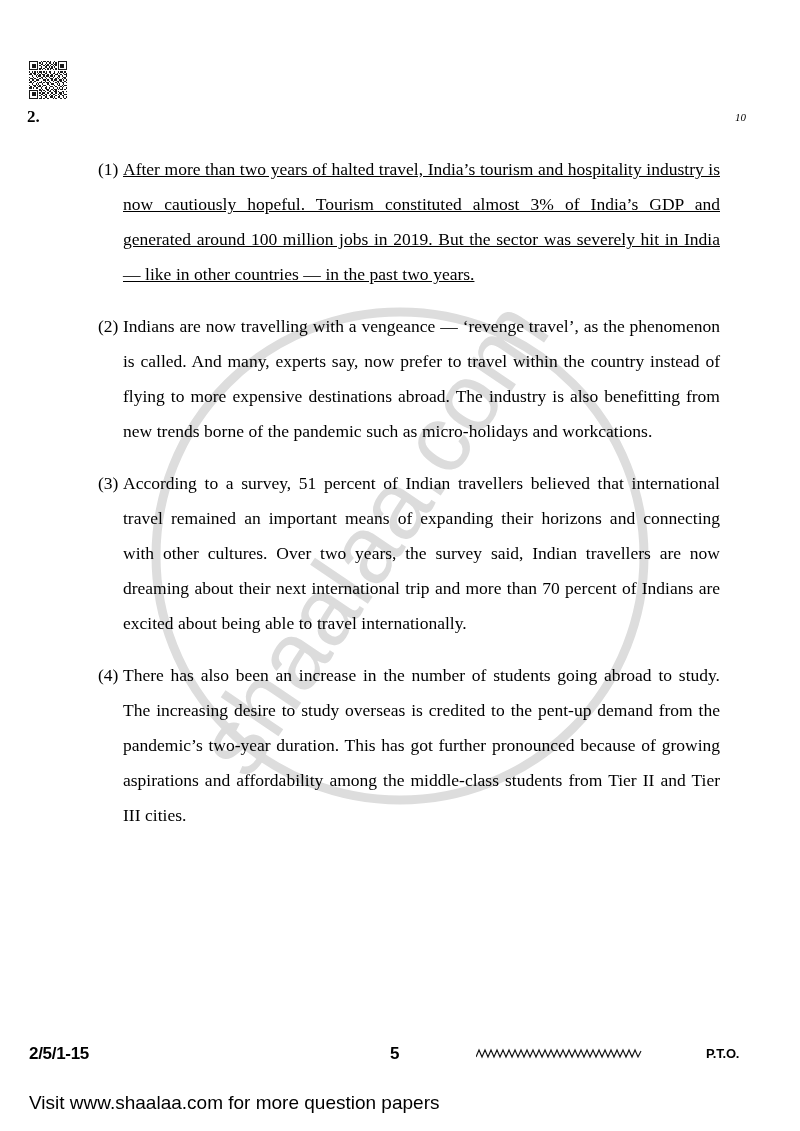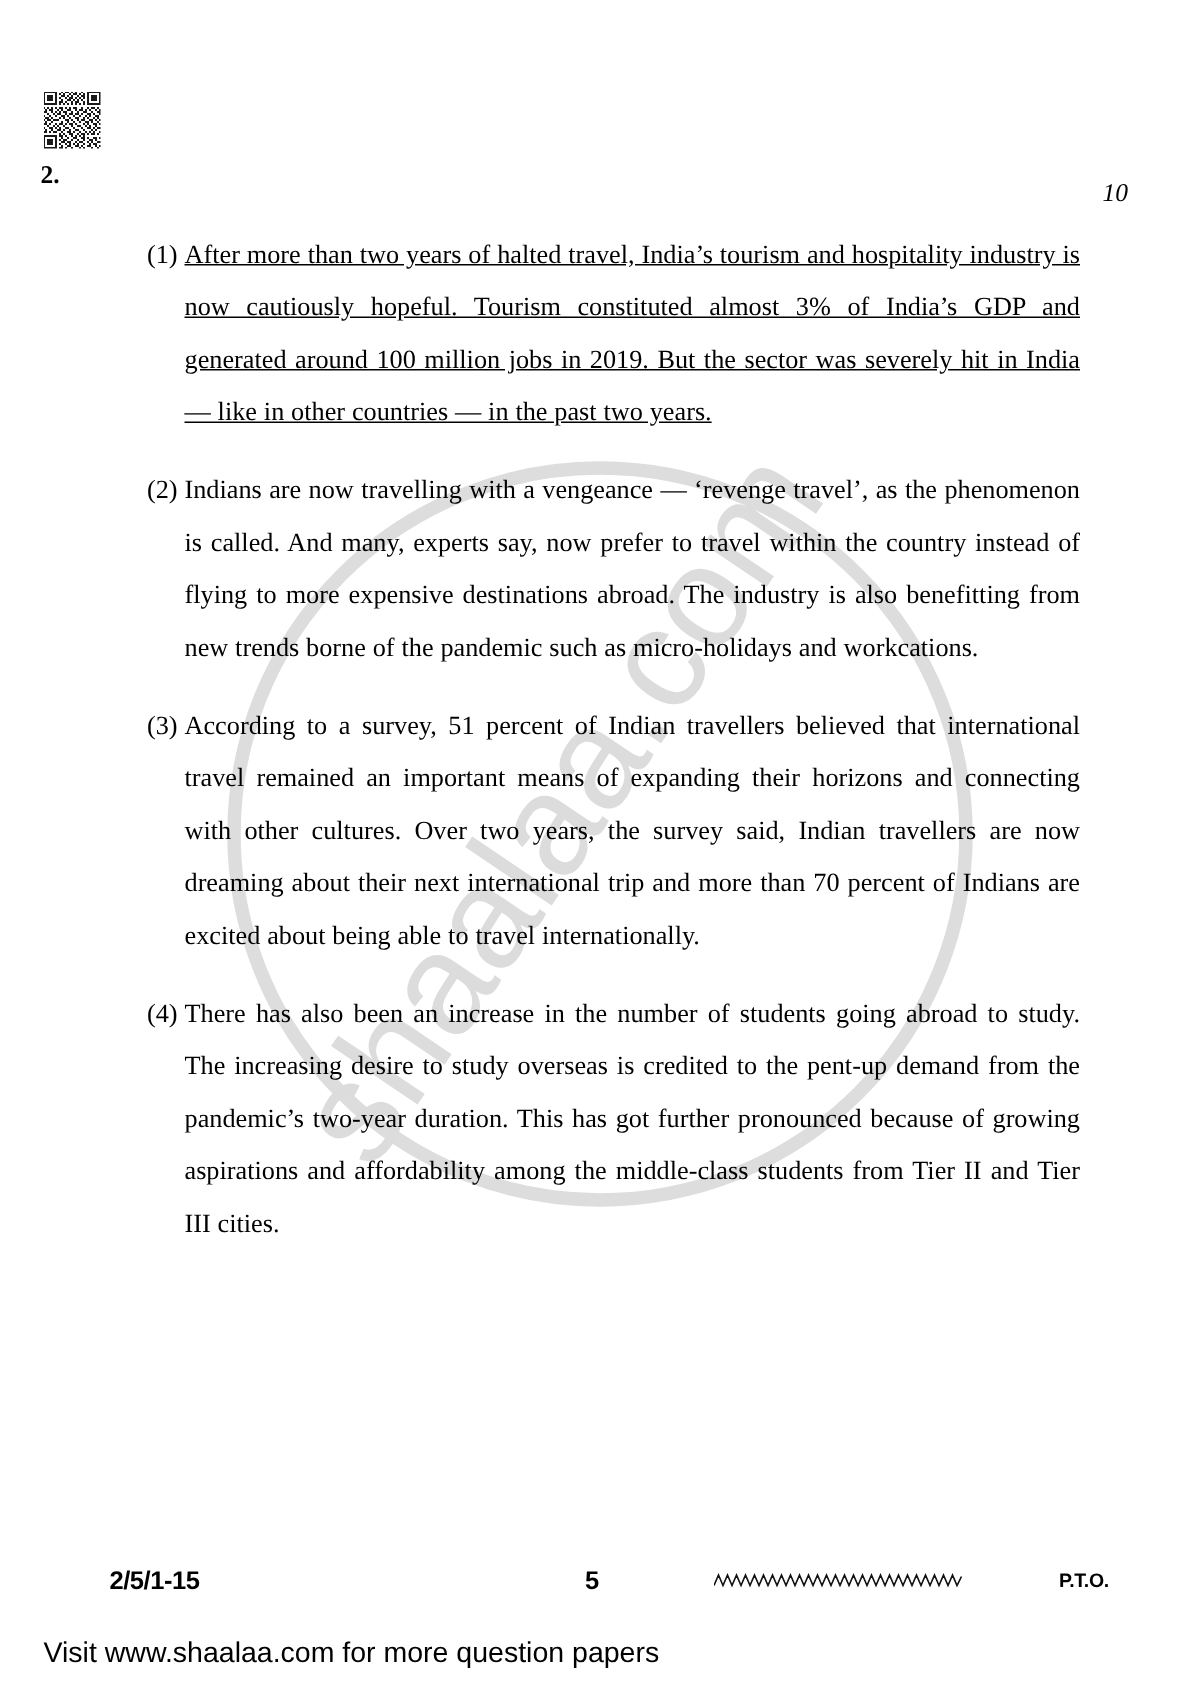--- a/index.html
+++ b/index.html
@@ -75,22 +75,22 @@
     position: absolute;
     left: 63px;
     top: 0;
     font-size: 17.5px;
     line-height: 28px;
     letter-spacing: 0.1px;
   }
   .q-marks {
     position: absolute;
     left: 735px;
-    top: 12px;
-    font-size: 17px;
+    top: 0;
+    font-size: 11px;
     font-style: italic;
     line-height: 28px;
   }
 
   
   #passage {
     position: absolute;
     left: 98px;
     top: 152px;
     width: 622px;
@@ -127,21 +127,20 @@
     font-family: "Liberation Sans", "DejaVu Sans", sans-serif;
   }
   .footer-code {
     position: absolute;
     left: 29px;
     top: 0;
     font-size: 17px;
     font-weight: bold;
     line-height: 28px;
     letter-spacing: -0.3px;
-    margin-left: 44px;
   }
   .footer-pageno {
     position: absolute;
     left: 390px;
     top: 0;
     font-size: 17px;
     font-weight: bold;
     line-height: 28px;
   }
   .footer-zigzag {

